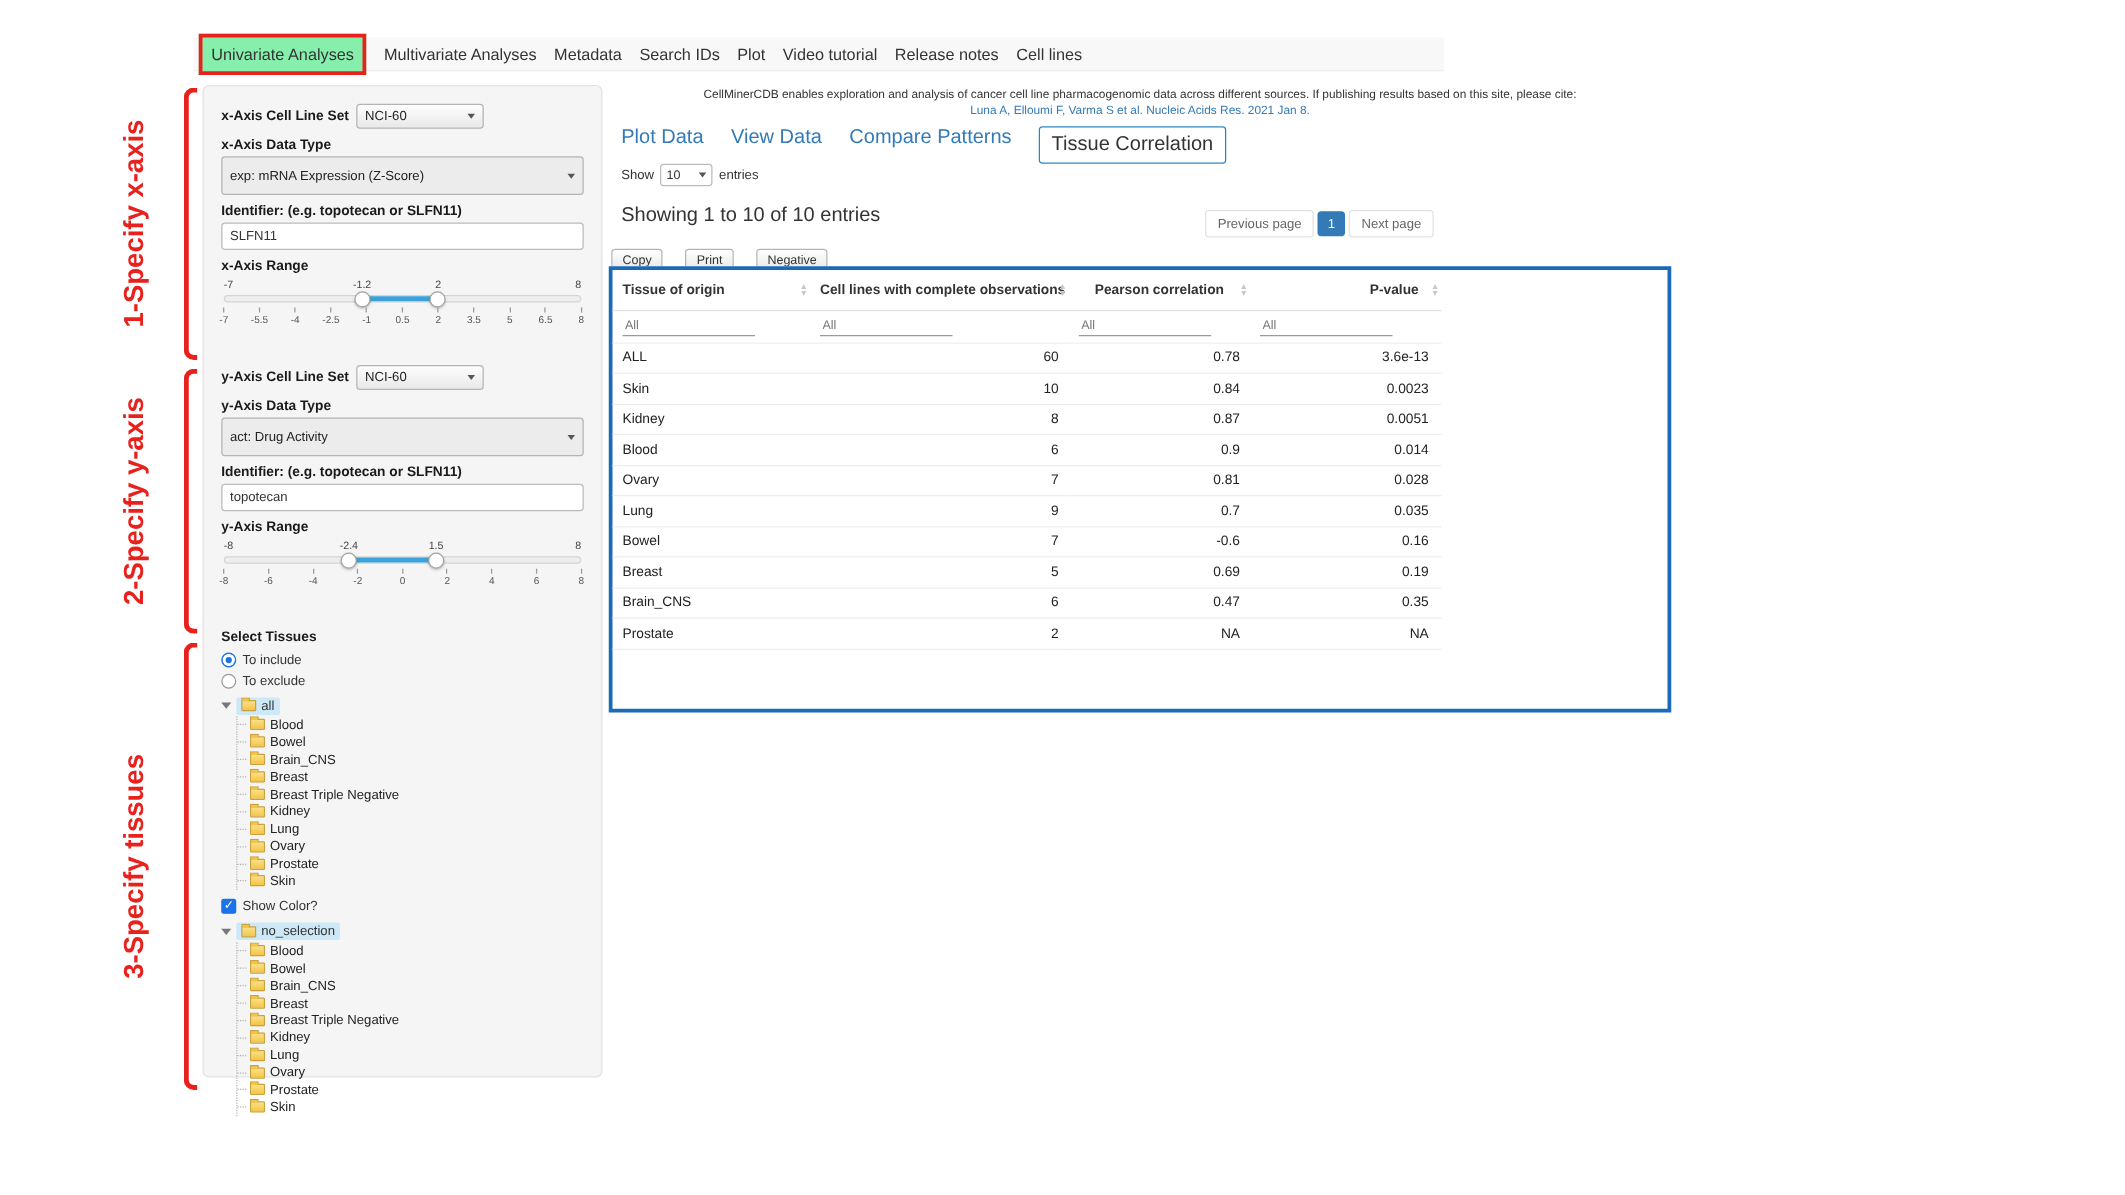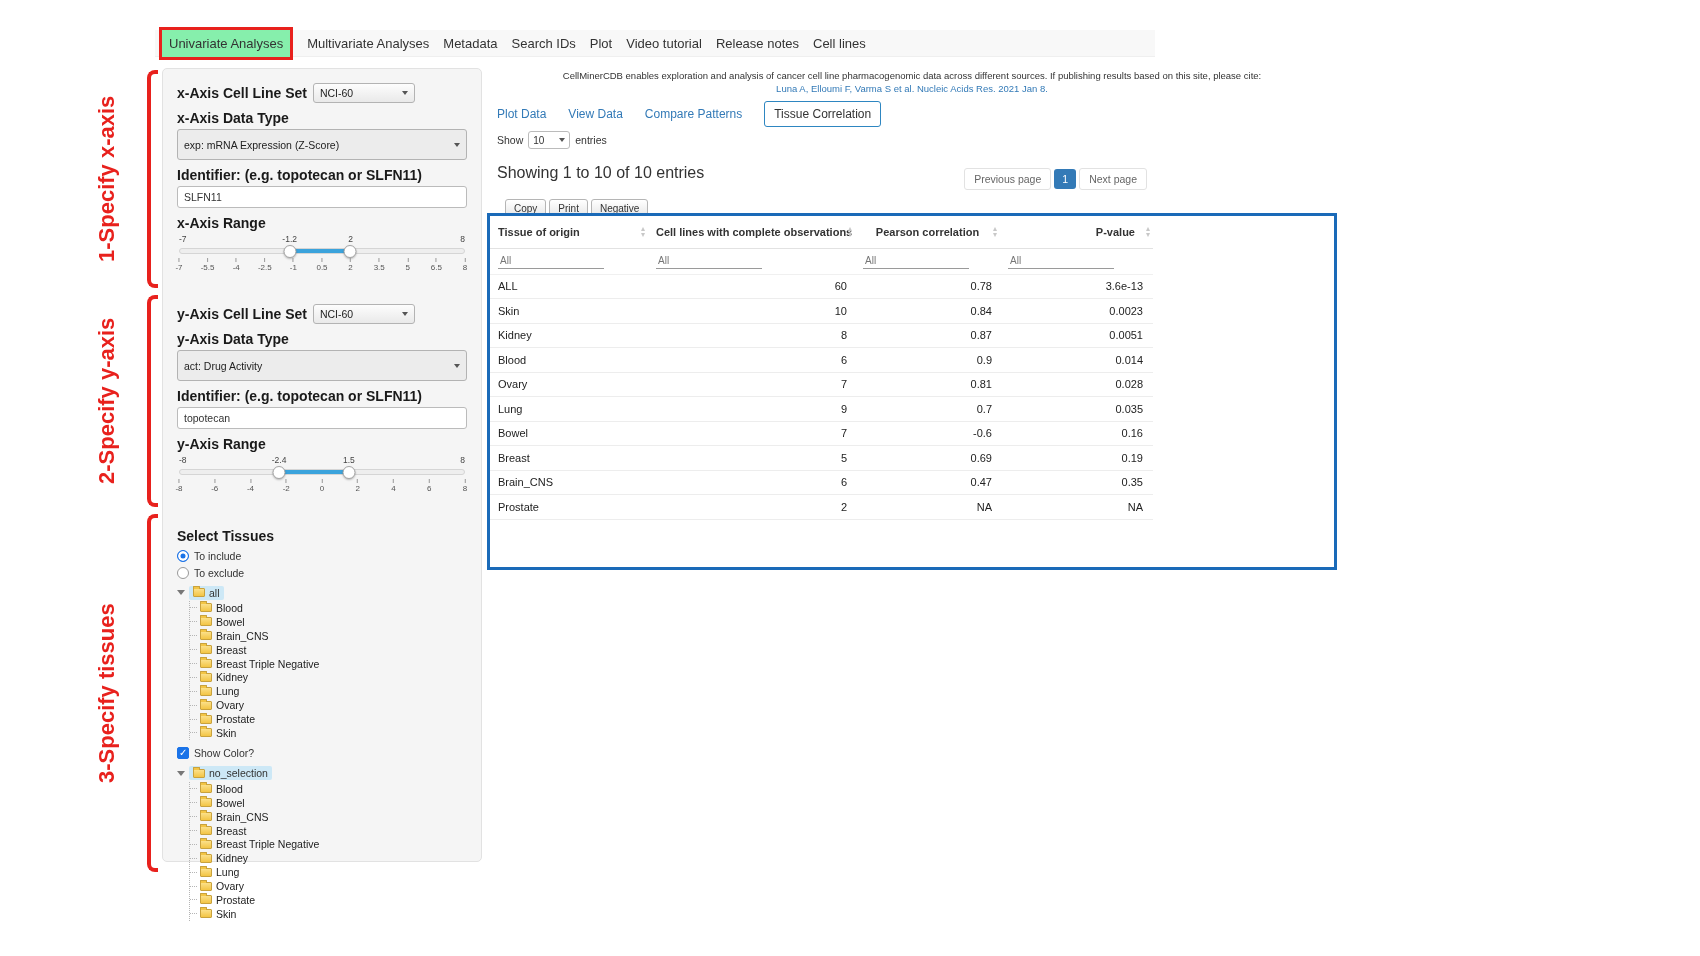--- a/index.html
+++ b/index.html
@@ -32,21 +32,21 @@
 
 .navbar{position:absolute;left:155px;top:30px;width:1000px;height:27px;background:#f8f8f8;
         border-bottom:1px solid #efefef;display:flex;align-items:center;gap:14px;
         padding:0 4px;font-size:13px;color:#333}
 .nav-item{white-space:nowrap;cursor:pointer}
 .nav-box{border:3px solid var(--annotation-red);padding:6px 7px;margin:-7px 0;background:#86efac}
 
 
 .sidebar{position:absolute;left:162px;top:68px;width:320px;height:794px;background:#f5f5f5;
          border:1px solid #e2e2e2;border-radius:5px;padding:14px;font-size:11px}
-.fld-label{font-weight:bold;font-size:14px;margin:7px 0 3px;color:#1a1a1a}
+.fld-label{font-weight:bold;font-size:11px;margin:7px 0 3px;color:#1a1a1a}
 .inline-row{display:flex;align-items:center;gap:6px;margin-bottom:2px}
 .inline-row .fld-label{margin:0}
 .select{display:flex;align-items:center;justify-content:space-between;
         background:linear-gradient(#fdfdfd,#e9e9e9);border:1px solid #b3b3b3;border-radius:3px;
         height:20px;padding:0 6px;font-size:10.5px;cursor:pointer;color:#222}
 .select.small{width:102px}
 .select.full{width:100%;height:31px;background:#ececec;margin-bottom:3px}
 .caret{width:0;height:0;border-left:3.5px solid transparent;border-right:3.5px solid transparent;
        border-top:4.5px solid #555;margin-left:6px;flex:none}
 .text-input{width:100%;height:22px;border:1px solid #bbb;border-radius:3px;background:#fff;
@@ -92,33 +92,33 @@
         background:linear-gradient(#fbe08a,#f3c545);border:1px solid #c9a23d;border-radius:1px;
         margin-right:4px;flex:none}
 .folder::before{content:"";position:absolute;top:-3px;left:-1px;width:5px;height:2px;
         background:#f3c545;border:1px solid #c9a23d;border-bottom:none;border-radius:1px 1px 0 0}
 
 
 .main{position:absolute;left:487px;top:68px;width:850px;height:860px}
 .citation{position:absolute;top:2px;left:0;width:100%;text-align:center;font-size:9.5px;color:#333}
 .citation-link{position:absolute;top:15px;left:0;width:100%;text-align:center;font-size:9.5px;
                color:var(--link-blue);cursor:pointer}
-.tabs{position:absolute;top:33px;left:10px;display:flex;align-items:center;gap:22px;font-size:12px}
+.tabs{position:absolute;top:33px;left:10px;display:flex;gap:22px;font-size:16px}
 .tab-link{color:var(--link-blue);cursor:pointer;white-space:nowrap}
 .tab-active{border:1px solid var(--active-tab-border);border-radius:3px;padding:5px 9px;color:#333;
             background:#fff;cursor:pointer;white-space:nowrap}
 .show-row{position:absolute;top:63px;left:10px;display:flex;align-items:center;gap:5px;font-size:10.5px}
 .mini-select{display:flex;align-items:center;justify-content:space-between;width:42px;height:18px;
              border:1px solid #bbb;border-radius:3px;background:#fff;padding:0 4px;
              font-size:10px;cursor:pointer}
 .showing-text{position:absolute;top:96px;left:10px;font-size:16px}
 .pagination{position:absolute;top:100px;right:190px;display:flex;align-items:center;gap:3px;font-size:10.5px}
 .page-btn{border:1px solid #e2e2e2;border-radius:3px;padding:4px 9px;color:#666;background:#fff;cursor:pointer}
 .page-cur{background:var(--pagination-active-bg);color:#fff;border-radius:3px;padding:4px 8px;cursor:pointer}
-.export-btns{position:absolute;top:131px;left:18px;display:flex;gap:3px}
+.export-btns{position:absolute;top:131px;left:2px;display:flex;gap:18px}
 .export-btns button{font-family:inherit;font-size:10px;padding:3px 8px;border:1px solid #b5b5b5;
                     border-radius:3px;background:linear-gradient(#fff,#e6e6e6);color:#333;cursor:pointer}
 .table-box{position:absolute;top:145px;left:0;width:850px;height:357px;
            border:3px solid var(--table-border-blue);background:#fff}
 table.dt{border-collapse:collapse;width:663px;table-layout:fixed}
 .dt th,.dt td{font-size:11px;padding:3px 8px;overflow:hidden;white-space:nowrap}
 .dt thead th{position:relative;height:32px;font-weight:bold;border-bottom:1px solid #e2e2e2;
              vertical-align:middle;cursor:pointer}
 .dt .c1{width:158px;text-align:left}
 .dt .c2{width:207px}

